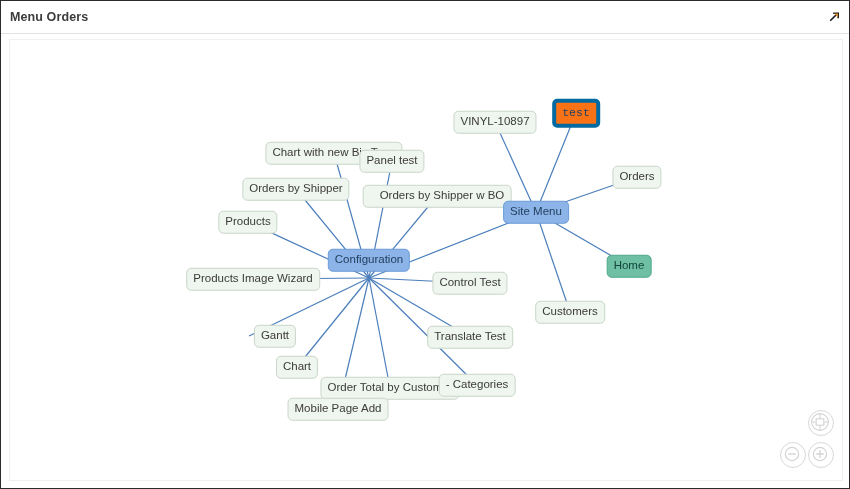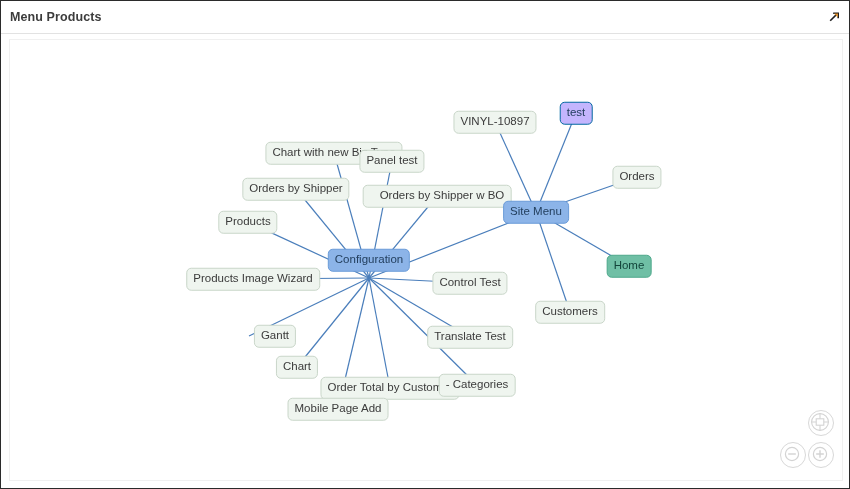--- a/index.html
+++ b/index.html
@@ -83,23 +83,24 @@
     background: #eff5ef;
     border: 1px solid #c9d6c9;
     color: #3b3b3b;
   }
   .node.hub {
     background: #8cb4e8;
     border: 1px solid #6a9bd8;
     color: #24405f;
   }
   .node.accent {
-    background: #c4b5fd;
-    border: 1px solid #0369a1;
+    background: #f97316;
+    border: 4px solid #0369a1;
     color: #24405f;
+    font-family: Liberation Mono, monospace;
   }
   .node.green {
     background: #6fbfa5;
     border: 1px solid #4da88b;
     color: #12443a;
   }
   #controls {
     position: absolute;
     right: 6px;
     bottom: 6px;
@@ -119,21 +120,21 @@
   #ctl-out   { right: 30px; top: 32px; }
   #ctl-in    { right: 2px;  top: 32px; }
   .ctl svg { display: block; }
 </style>
 </head>
 <body>
 
 <div id="page">
 
   <div id="header">
-    <div id="panel-title">Menu Products</div>
+    <div id="panel-title">Menu Orders</div>
     <div id="expand-icon">
       <svg width="14" height="14" viewBox="0 0 14 14">
         <path d="M3.2 10.8 L10.4 3.6" stroke="#1d1d1d" stroke-width="1.6" fill="none"></path>
         <path d="M6.2 3.2 L11.2 3.2 L11.2 8.2" stroke="#1d1d1d" stroke-width="1.6" fill="none" stroke-linejoin="miter"></path>
         <path d="M7.0 3.4 L11.0 3.4 L11.0 7.4 Z" fill="#d98c2b"></path>
       </svg>
     </div>
   </div>
 
   <div id="canvas-frame">

